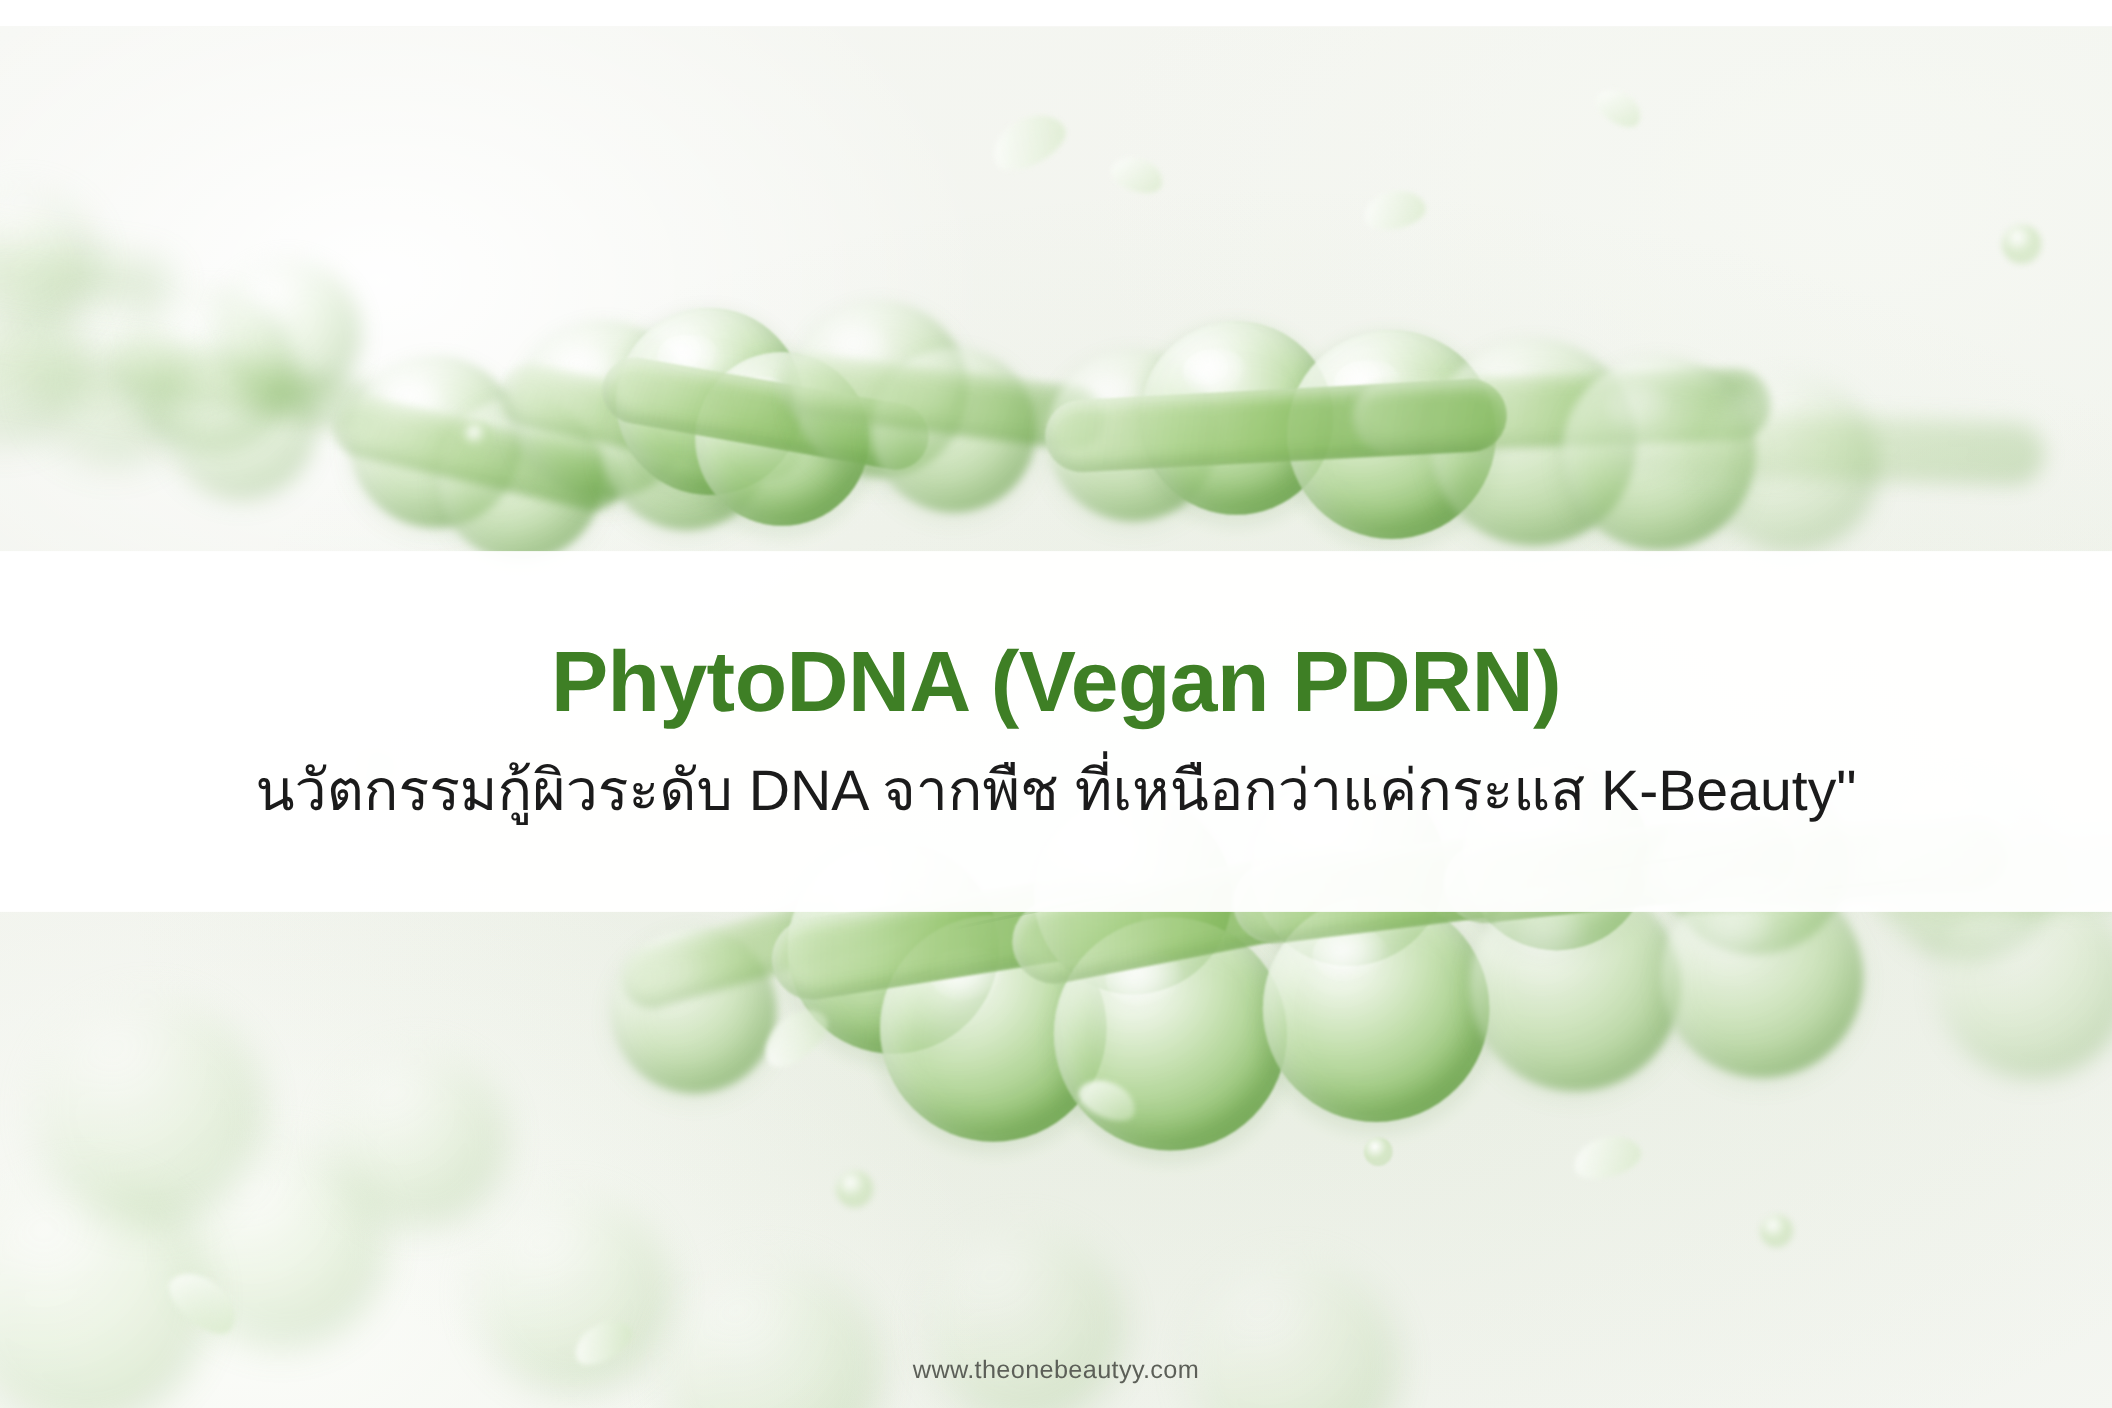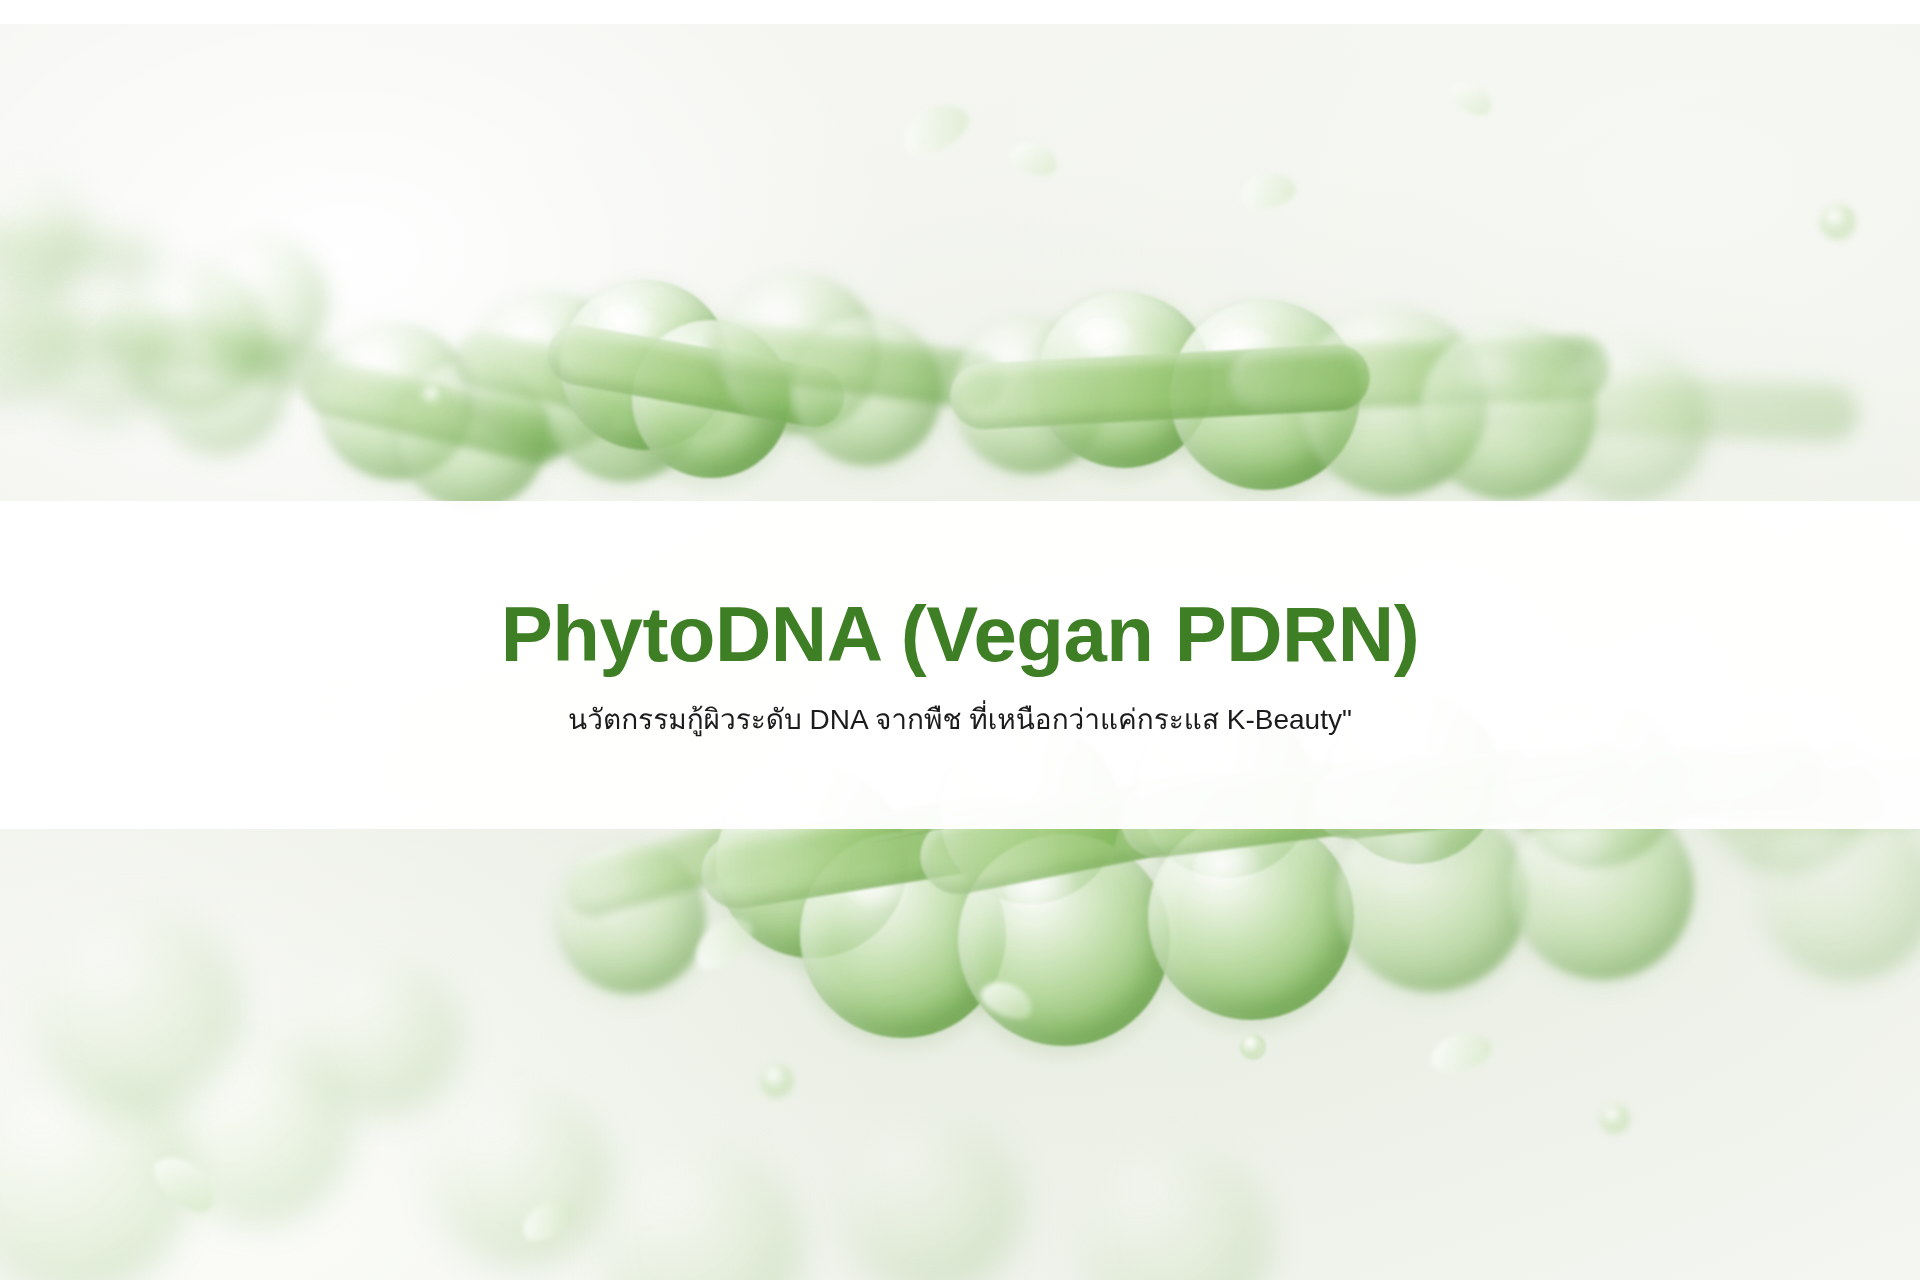--- a/index.html
+++ b/index.html
@@ -125,21 +125,21 @@
     font-size: 78px;
     font-weight: 700;
     letter-spacing: -0.5px;
     line-height: 1.06;
     text-align: center;
     white-space: nowrap;
   }
   .subtitle {
     margin: 26px 0 0 0;
     color: #1b1b1b;
-    font-size: 28px;
+    font-size: 52px;
     font-weight: 400;
     line-height: 1.25;
     text-align: center;
     white-space: nowrap;
   }
 
   
   .footer-url {
     position: absolute;
     left: 0;
@@ -255,14 +255,15 @@
     <div class="speck" style="left:1600px; top:1080px; width:30px; height:30px;"></div>
     <div class="speck" style="left:420px;  top:360px;  width:28px; height:28px;"></div>
     <div class="speck" style="left:1820px; top:180px;  width:36px; height:36px;"></div>
   </div>
 
   <div class="banner">
     <h1 class="title">PhytoDNA (Vegan PDRN)</h1>
     <p class="subtitle">นวัตกรรมกู้ผิวระดับ DNA จากพืช ที่เหนือกว่าแค่กระแส K-Beauty"</p>
   </div>
 
+  <div class="footer-url">www.theonebeautyy.com</div>
 
 </div>
 
 </body></html>

